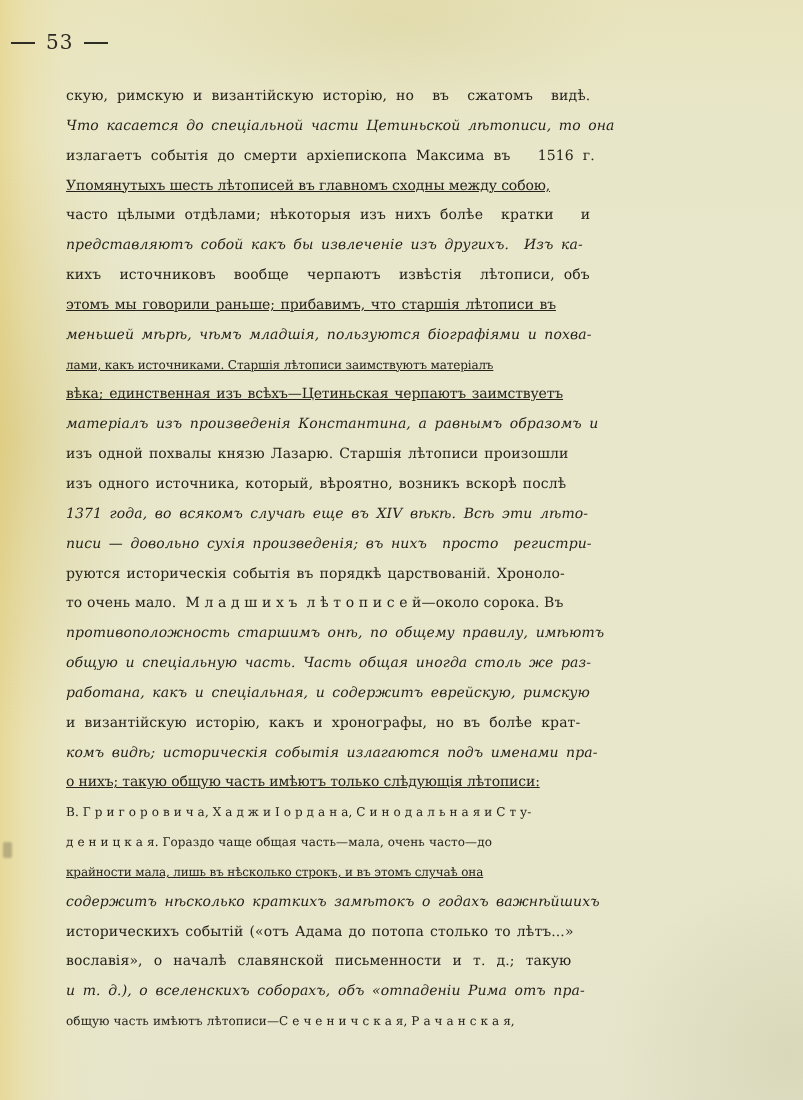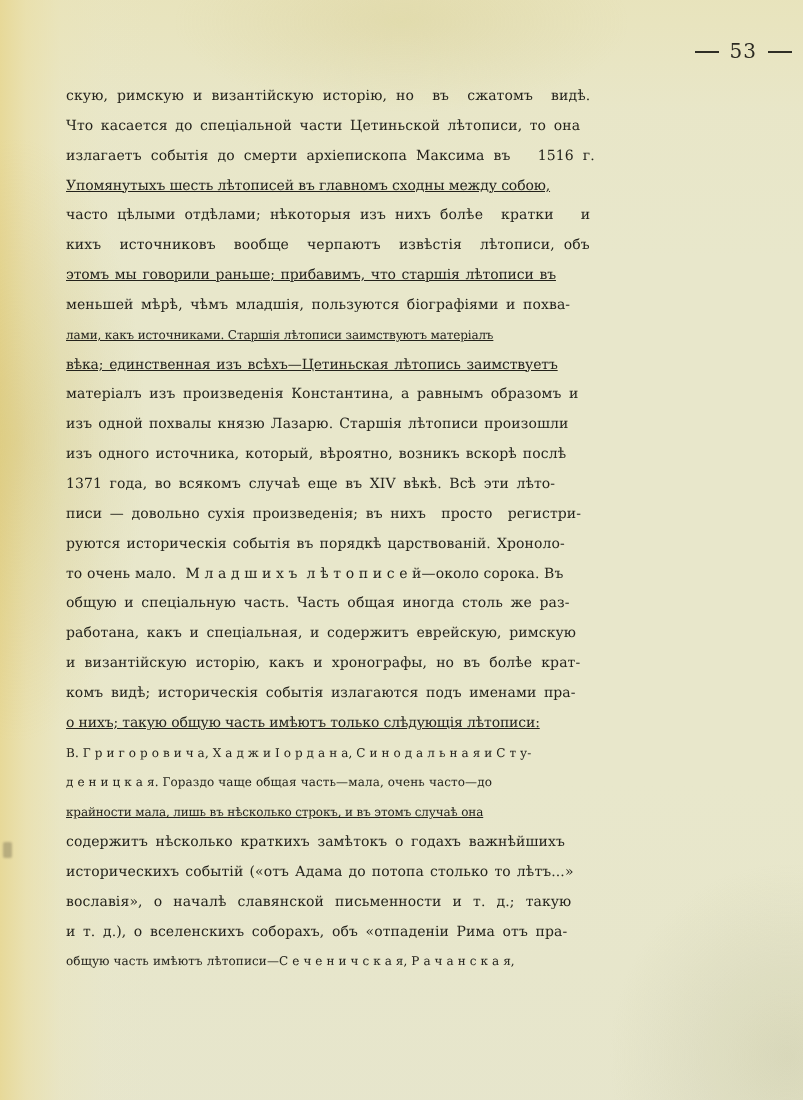--- a/index.html
+++ b/index.html
@@ -63,25 +63,24 @@
     border-radius: 2px;
     filter: blur(1.1px);
   }
 
   
   #running-head {
     position: absolute;
     top: 30px;
     left: 0;
     right: 0;
-    text-align: right;
+    text-align: left;
     font-size: 19px;
     letter-spacing: 1px;
     color: #2b2a22;
-    margin-top: 9px;
   }
   #running-head .rule {
     display: inline-block;
     width: 24px;
     height: 2px;
     background: #2f2e25;
     vertical-align: 5px;
     margin: 0 11px;
   }
   #page-number {
@@ -104,21 +103,21 @@
     font-size: 14px;
     color: #24231c;
     white-space: pre;
     letter-spacing: 0.1px;
     text-rendering: geometricPrecision;
   }
 
   
   .line.j0  { word-spacing: 0px; }
   .line.j1  { word-spacing: 1.5px; }
-  .line.j2  { word-spacing: 3px; }
+  .line.j2  { word-spacing: 3px; font-style: italic; }
   .line.j3  { word-spacing: 4.5px; }
   .line.j4  { word-spacing: 6.5px; }
   .line.spn { letter-spacing: -0.15px; text-decoration: underline; }
   .line.tight { font-size: 12px; }
 </style>
 </head>
 <body>
 
 <div id="page-sheet">
 
@@ -128,32 +127,34 @@
   <div id="running-head">
     <span class="rule"></span><span id="page-number">53</span><span class="rule"></span>
   </div>
 
   <div id="text-block">
     <div class="line j3">скую, римскую и византійскую исторію, но  въ  сжатомъ  видѣ.</div>
     <div class="line j2">Что касается до спеціальной части Цетиньской лѣтописи, то она</div>
     <div class="line j3">излагаетъ событія до смерти архіепископа Максима въ   1516 г.</div>
     <div class="line j0 spn">Упомянутыхъ шесть лѣтописей въ главномъ сходны между собою,</div>
     <div class="line j3">часто цѣлыми отдѣлами; нѣкоторыя изъ нихъ болѣе  кратки   и</div>
+    <div class="line j2">представляютъ собой какъ бы извлеченіе изъ другихъ.  Изъ ка-</div>
     <div class="line j3">кихъ  источниковъ  вообще  черпаютъ  извѣстія  лѣтописи, объ</div>
     <div class="line j1 spn">этомъ мы говорили раньше; прибавимъ, что старшія лѣтописи въ</div>
     <div class="line j2">меньшей мѣрѣ, чѣмъ младшія, пользуются біографіями и похва-</div>
     <div class="line j0 spn tight">лами, какъ источниками. Старшія лѣтописи заимствуютъ матеріалъ</div>
-    <div class="line j1 spn">вѣка; единственная изъ всѣхъ—Цетиньская лѣтопись заимствуетъ</div>
+    <div class="line j1 spn">вѣка; единственная изъ всѣхъ—Цетиньская черпаютъ заимствуетъ</div>
     <div class="line j2">матеріалъ изъ произведенія Константина, а равнымъ образомъ и</div>
     <div class="line j1">изъ одной похвалы князю Лазарю. Старшія лѣтописи произошли</div>
     <div class="line j1">изъ одного источника, который, вѣроятно, возникъ вскорѣ послѣ</div>
     <div class="line j2">1371 года, во всякомъ случаѣ еще въ XIV вѣкѣ. Всѣ эти лѣто-</div>
     <div class="line j2">писи — довольно сухія произведенія; въ нихъ  просто  регистри-</div>
     <div class="line j1">руются историческія событія въ порядкѣ царствованій. Хроноло-</div>
     <div class="line j0">то очень мало.  М л а д ш и х ъ  л ѣ т о п и с е й—около сорока. Въ</div>
+    <div class="line j2">противоположность старшимъ онѣ, по общему правилу, имѣютъ</div>
     <div class="line j2">общую и спеціальную часть. Часть общая иногда столь же раз-</div>
     <div class="line j2">работана, какъ и спеціальная, и содержитъ еврейскую, римскую</div>
     <div class="line j3">и византійскую исторію, какъ и хронографы, но въ болѣе крат-</div>
     <div class="line j2">комъ видѣ; историческія событія излагаются подъ именами пра-</div>
     <div class="line j0 spn">о нихъ; такую общую часть имѣютъ только слѣдующія лѣтописи:</div>
     <div class="line j0 tight">В. Г р и г о р о в и ч а, Х а д ж и І о р д а н а, С и н о д а л ь н а я и С т у-</div>
     <div class="line j0 tight">д е н и ц к а я. Гораздо чаще общая часть—мала, очень часто—до</div>
     <div class="line j0 spn tight">крайности мала, лишь въ нѣсколько строкъ, и въ этомъ случаѣ она</div>
     <div class="line j2">содержитъ нѣсколько краткихъ замѣтокъ о годахъ важнѣйшихъ</div>
     <div class="line j1">историческихъ событій («отъ Адама до потопа столько то лѣтъ...»</div>

